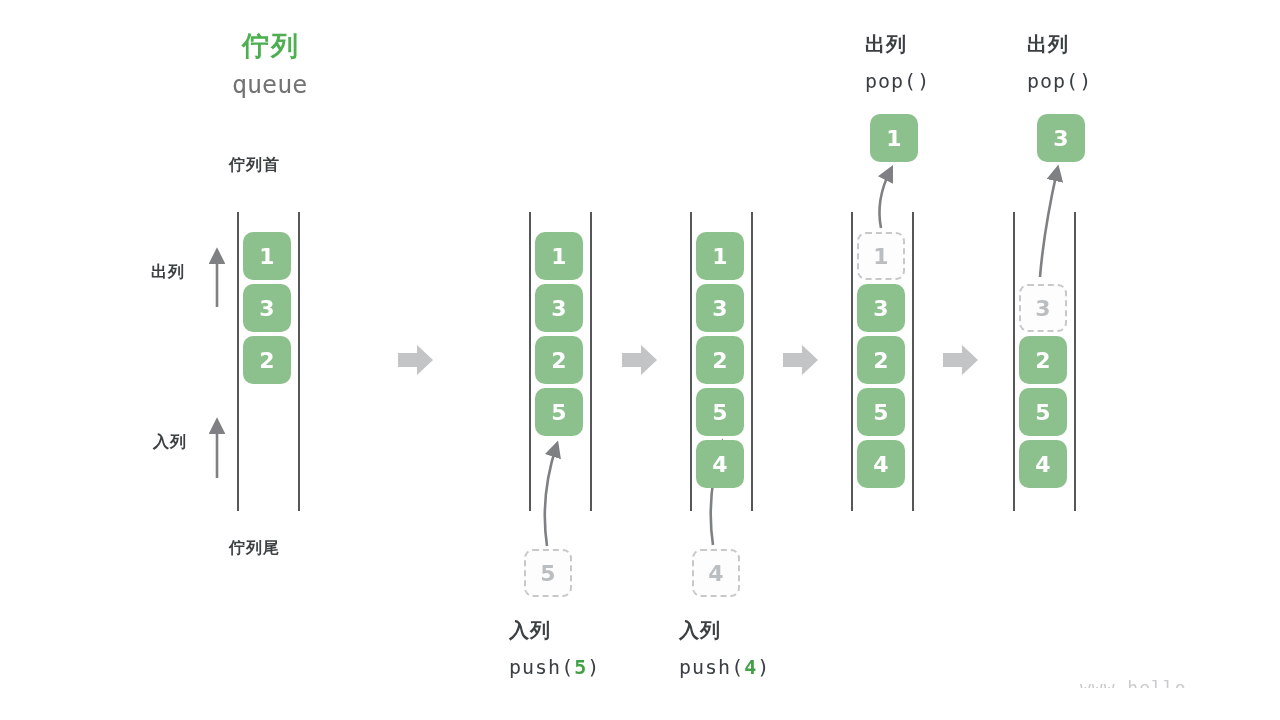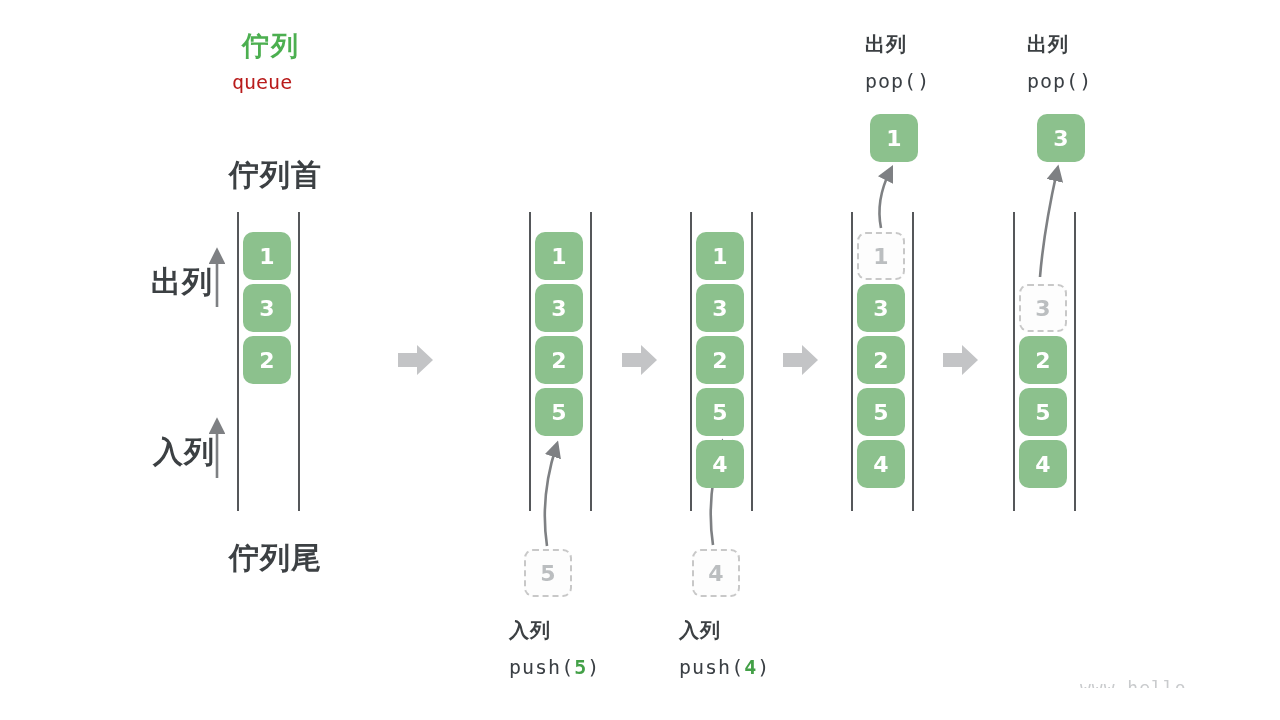--- a/index.html
+++ b/index.html
@@ -14,22 +14,22 @@
     --wall:#55575A;
     --watermark-c:#C9CBCD;
   }
   html,body{margin:0;padding:0;background:#fff;}
   #stage{
     position:relative;width:1280px;height:688px;background:#fff;overflow:hidden;
     font-family:"Liberation Sans","DejaVu Sans",sans-serif;color:var(--text-dark);
   }
   .abs{position:absolute;}
   .title-zh{font-size:27px;font-weight:bold;color:var(--accent-green);letter-spacing:2px;}
-  .title-en{font-size:20px;color:#b91c1c;font-family:"DejaVu Sans Mono",monospace;}
-  .big-label{font-size:30px;font-weight:bold;color:var(--text-dark);letter-spacing:1px;}
+  .title-en{font-size:25px;color:#737373;font-family:"DejaVu Sans Mono",monospace;}
+  .big-label{font-size:16px;font-weight:bold;color:var(--text-dark);letter-spacing:1px;}
   .wall{position:absolute;width:2px;background:var(--wall);top:212px;height:299px;}
   .cell{
     position:absolute;width:48px;height:48px;border-radius:10px;
     background:var(--box-green);color:#fff;font-weight:bold;font-size:22px;
     display:flex;align-items:center;justify-content:center;
     font-family:"DejaVu Sans",sans-serif;
   }
   .cell.dashed{
     background:#FDFDFD;border:2px dashed var(--dashed-border);
     width:44px;height:44px;border-radius:9px;

